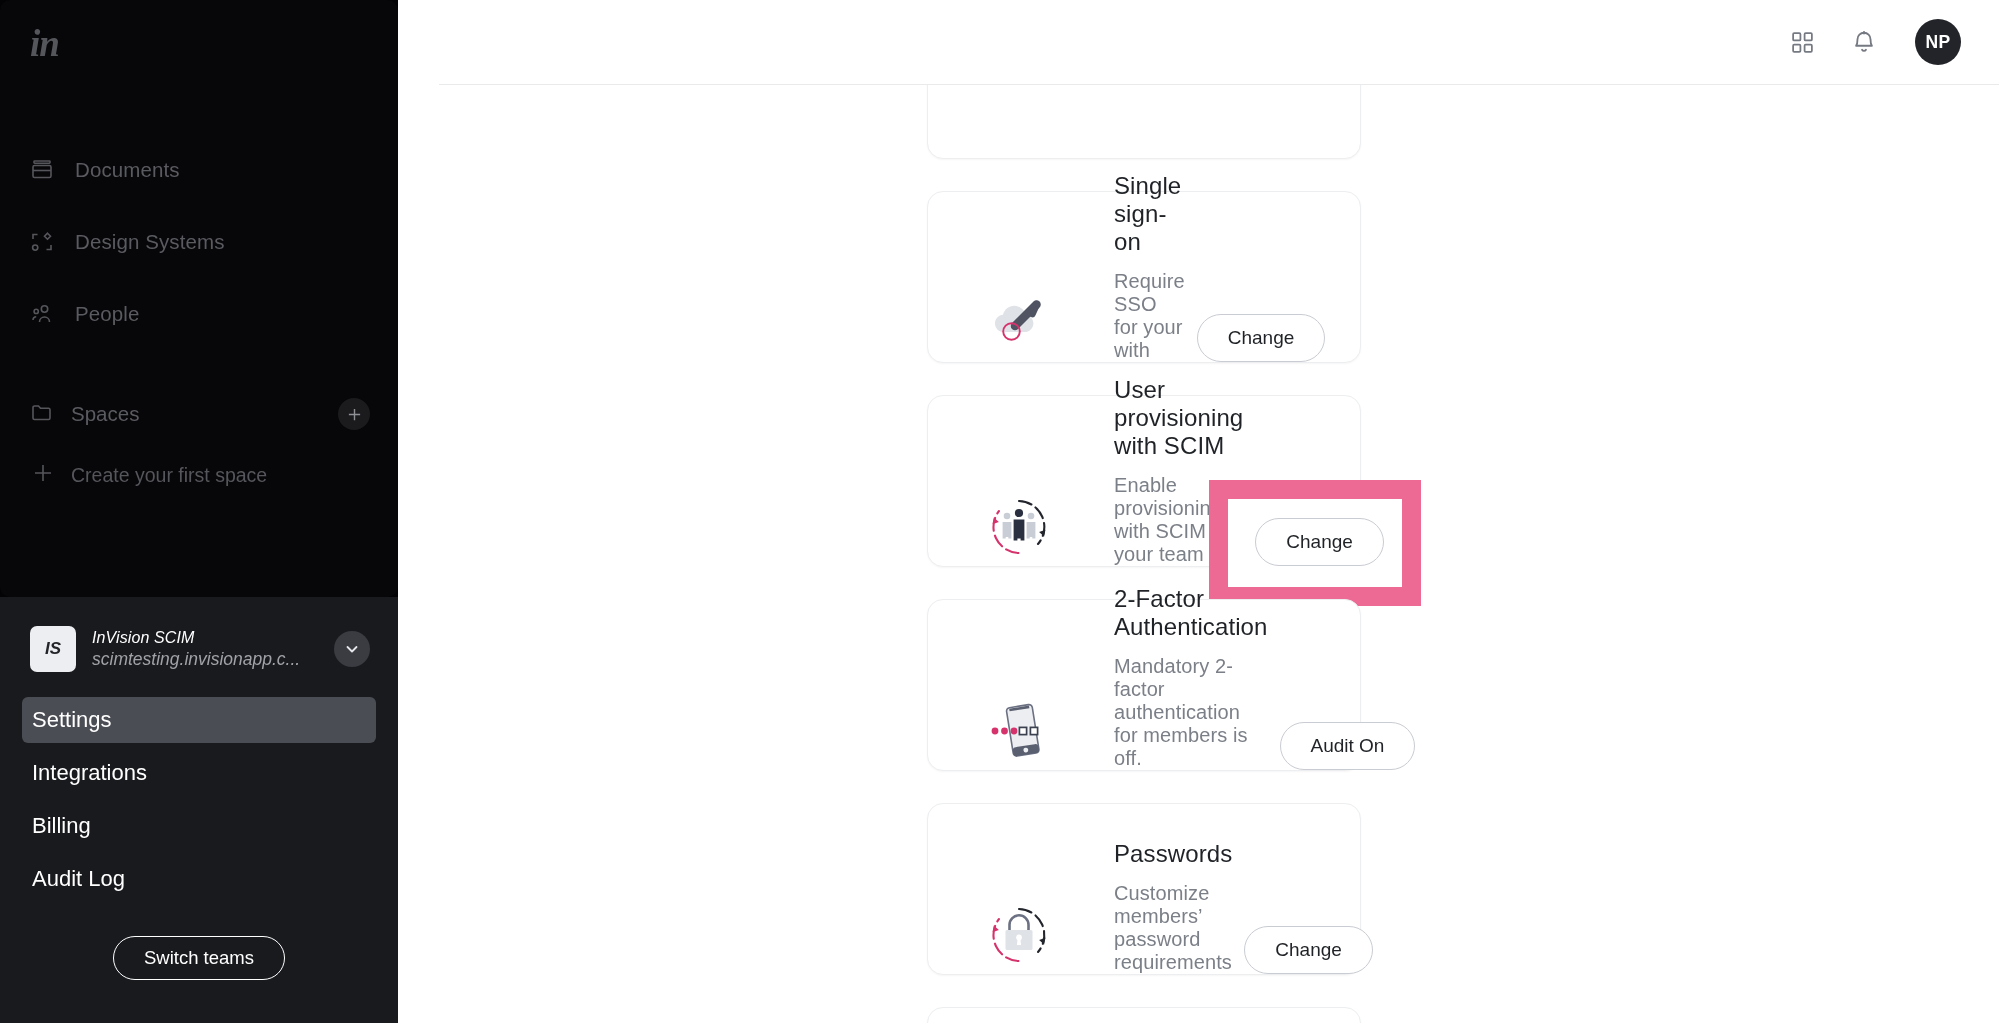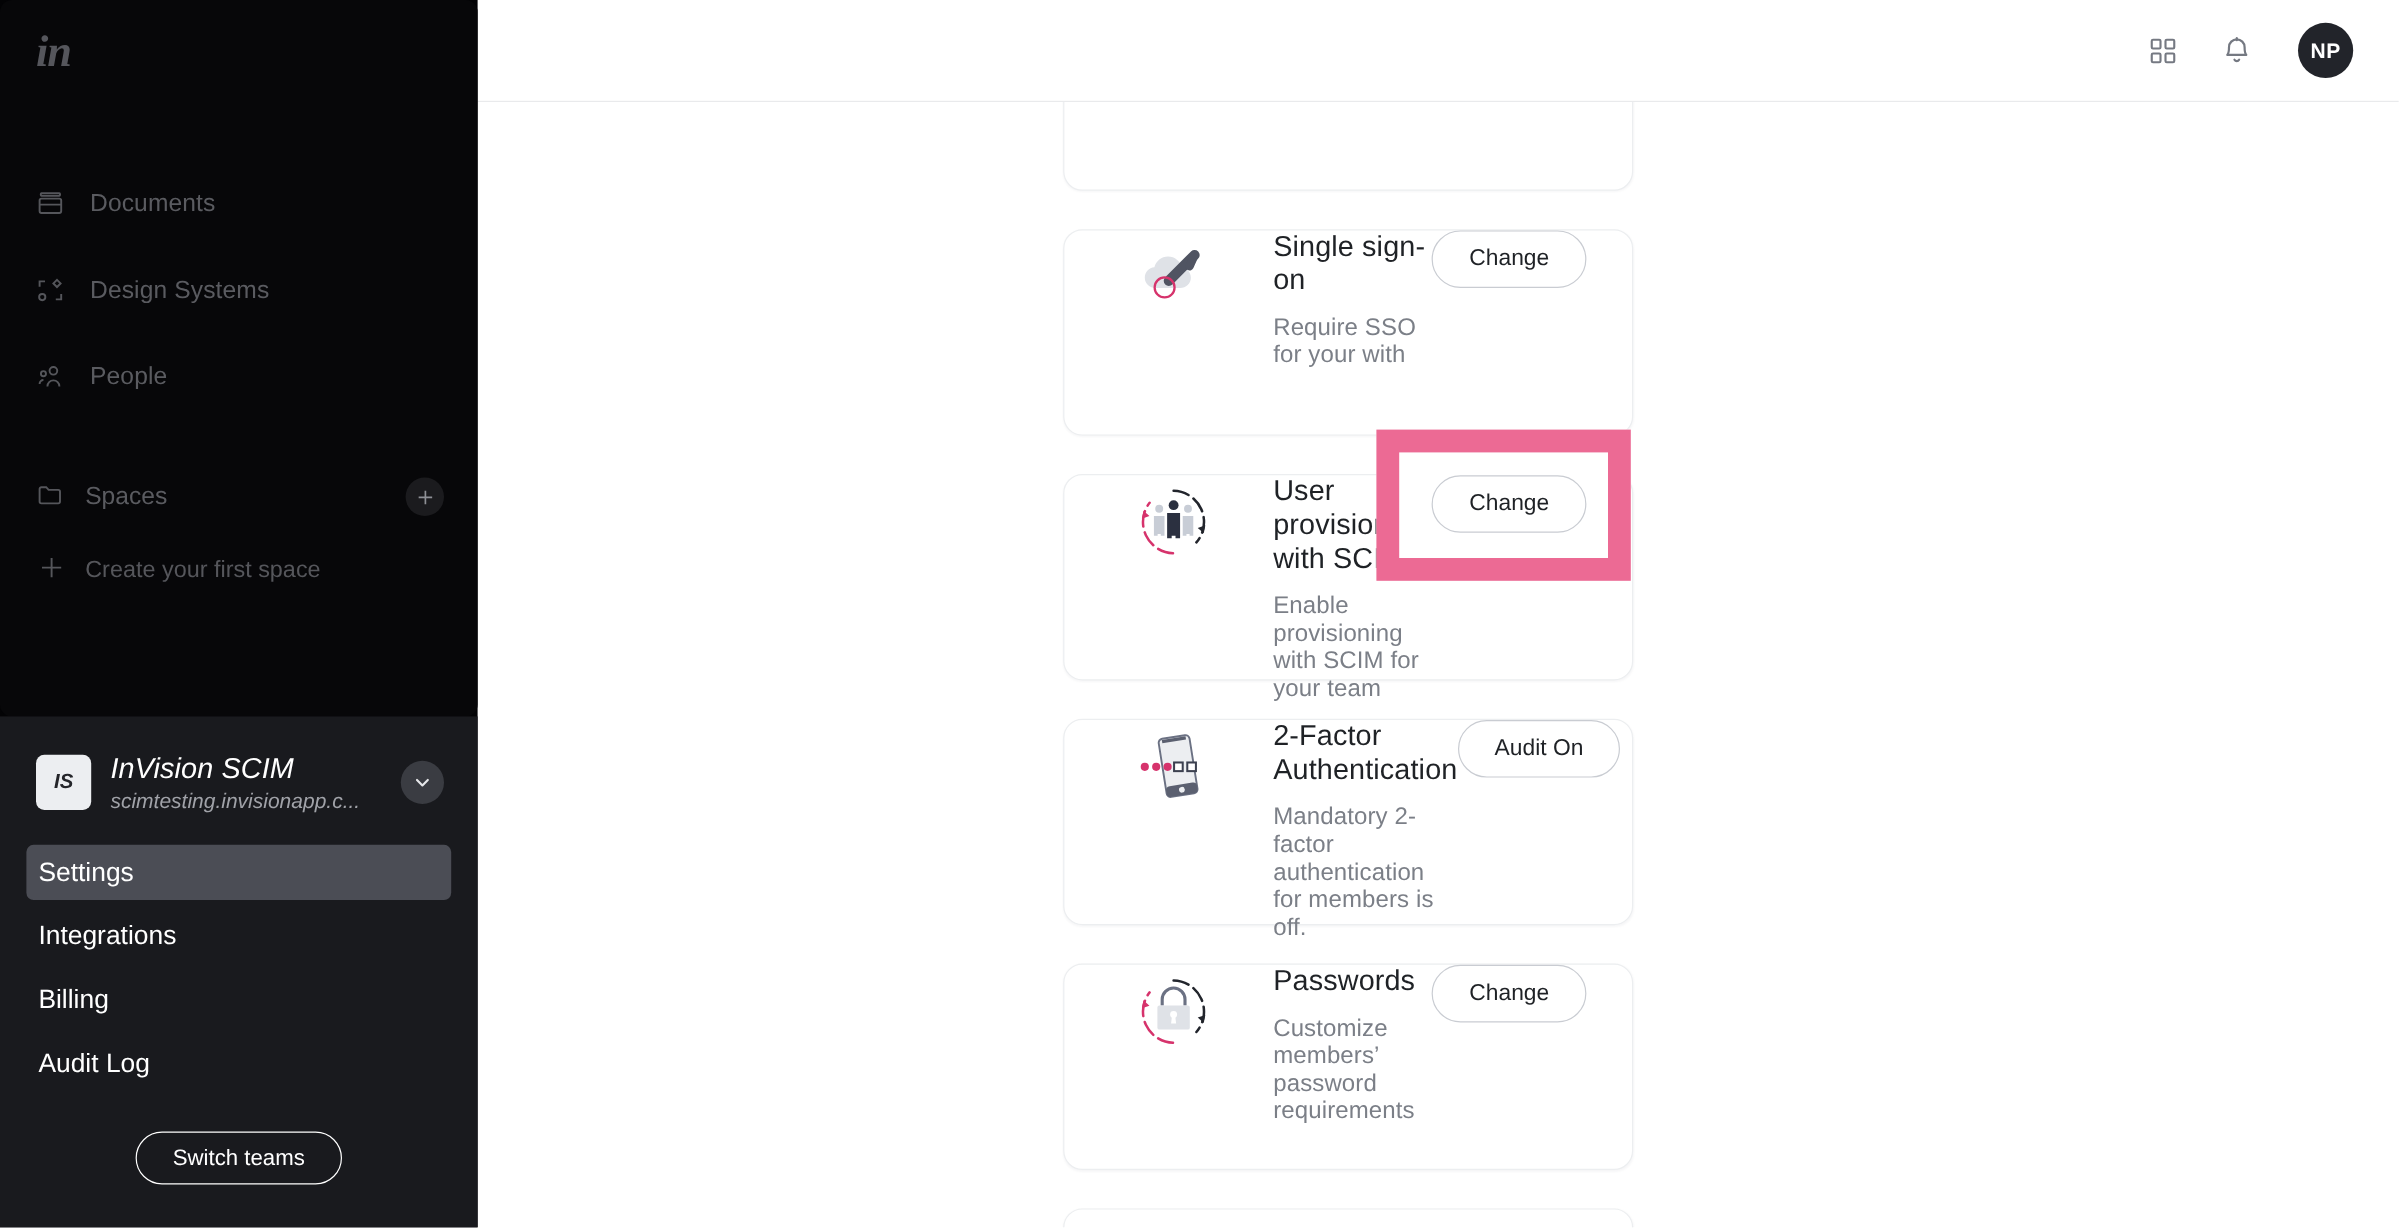--- a/index.html
+++ b/index.html
@@ -64,21 +64,21 @@
     display: flex; align-items: center;
     padding: 29px 28px 0 30px; cursor: pointer; font-style: italic;
   }
   .team-avatar {
     width: 46px; height: 46px; flex: 0 0 46px;
     background: #eceef1; border-radius: 7px;
     display: flex; align-items: center; justify-content: center;
     font-size: 17px; font-weight: 600; color: #24252a;
   }
   .team-meta { margin-left: 16px; flex: 1; min-width: 0; }
-  .team-name { font-size: 24px; color: #ffffff; line-height: 1.25; letter-spacing: .1px; }
+  .team-name { font-size: 16px; color: #ffffff; line-height: 1.25; letter-spacing: .1px; }
   .team-domain {
     font-size: 17.5px; color: #a0a2a8; line-height: 1.3;
     white-space: nowrap; overflow: hidden; text-overflow: ellipsis;
   }
   .chev-btn {
     width: 36px; height: 36px; flex: 0 0 36px; border-radius: 50%;
     background: #3a3c42; display: flex; align-items: center; justify-content: center;
     cursor: pointer; margin-left: 8px;
   }
   .sub-nav { margin-top: 25px; padding: 0 22px; }
@@ -90,21 +90,21 @@
   .sub-item.active { background: #4b4d55; }
   .switch-wrap { display: flex; justify-content: center; margin-top: 34px; }
   .switch-btn {
     border: 1.5px solid #ffffff; border-radius: 22px;
     background: transparent; color: #ffffff;
     font-size: 18.5px; padding: 10px 30px; cursor: pointer;
     font-family: "Liberation Sans", sans-serif;
   }
 
   
-  .main { flex: 1; height: 1023px; display: flex; flex-direction: column; background: #ffffff; }
+  .main { flex: 1; height: 1023px; display: flex; flex-direction: column; background: #ffffff; padding-left: 41px; }
   .topbar {
     height: 85px; flex: 0 0 85px; background: #ffffff;
     border-bottom: 1px solid #e9eaec;
     display: flex; align-items: center; justify-content: flex-end;
     padding-right: 38px;
   }
   .topbar .ticon { margin-left: 36px; cursor: pointer; display: flex; align-items: center; }
   .avatar-np {
     width: 46px; height: 46px; border-radius: 50%;
     background: #22242a; color: #ffffff;
@@ -117,24 +117,25 @@
     flex: 1; overflow: hidden; position: relative;
     padding: 0 638px 0 488px;
   }
   .cards { position: absolute; left: 488px; right: 638px; top: -34px; }
   .card {
     background: #ffffff;
     border: 1px solid #eceef0;
     border-radius: 16px;
     box-shadow: 0 1px 2px rgba(30,35,45,0.04);
     height: 172px;
-    display: flex; align-items: flex-start;
+    display: flex; align-items: flex-end;
     padding: 0 38px 0 38px;
     margin-bottom: 32px;
     position: relative;
+    gap: 12px;
   }
   .card.stub { height: 108px; }
   .card-icon {
     width: 78px; height: 78px; flex: 0 0 78px;
     display: flex; align-items: center; justify-content: center;
     margin-left: 14px;
   }
   .card-text { margin-left: 44px; flex: 1; }
   .card-title {
     font-size: 24px; color: #1f2226; font-weight: 400;

